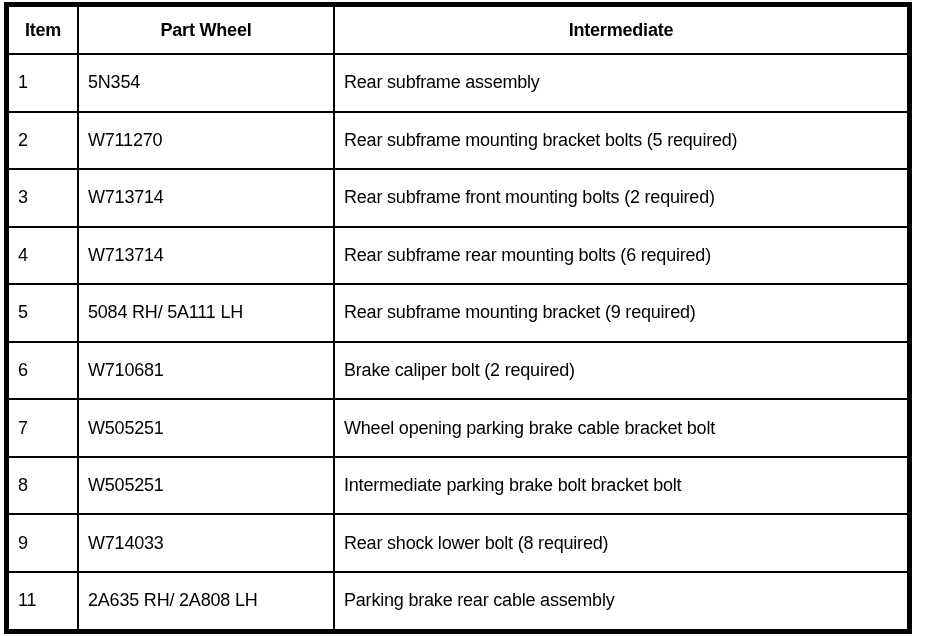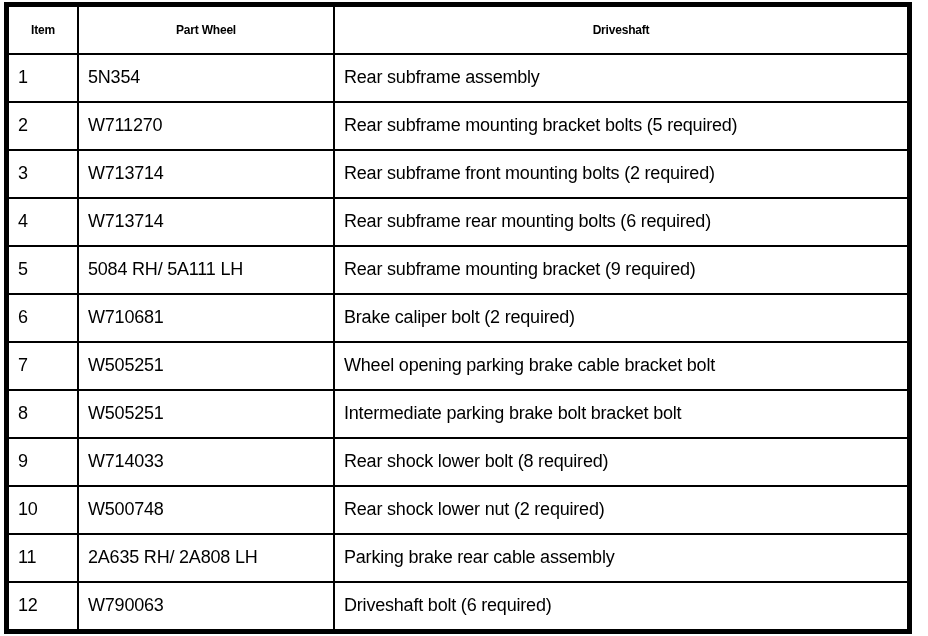--- a/index.html
+++ b/index.html
@@ -26,21 +26,21 @@
     border: 5px solid #000000;
   }
   table.parts th,
   table.parts td {
     border: 2px solid #000000;
     vertical-align: middle;
     overflow: hidden;
     white-space: nowrap;
   }
   table.parts th {
-    font-size: 12px;
+    font-size: 18px;
     font-weight: bold;
     text-align: center;
     letter-spacing: -0.2px;
     height: 44px;
   }
   table.parts th.col-item { text-align: center; }
   table.parts td {
     font-size: 18px;
     font-weight: normal;
     text-align: left;
@@ -54,21 +54,21 @@
 </style>
 </head>
 <body>
 
 <div class="page">
   <table class="parts">
     <thead>
       <tr>
         <th class="col-item">Item</th>
         <th class="col-part">Part Wheel</th>
-        <th class="col-desc">Driveshaft</th>
+        <th class="col-desc">Intermediate</th>
       </tr>
     </thead>
     <tbody id="parts-body">
         <tr>
           <td class="col-item">1</td>
           <td class="col-part">5N354</td>
           <td class="col-desc">Rear subframe assembly</td>
         </tr>
         <tr>
           <td class="col-item">2</td>
@@ -104,29 +104,19 @@
           <td class="col-item">8</td>
           <td class="col-part">W505251</td>
           <td class="col-desc">Intermediate parking brake bolt bracket bolt</td>
         </tr>
         <tr>
           <td class="col-item">9</td>
           <td class="col-part">W714033</td>
           <td class="col-desc">Rear shock lower bolt (8 required)</td>
         </tr>
         <tr>
-          <td class="col-item">10</td>
-          <td class="col-part">W500748</td>
-          <td class="col-desc">Rear shock lower nut (2 required)</td>
-        </tr>
-        <tr>
           <td class="col-item">11</td>
           <td class="col-part">2A635 RH/ 2A808 LH</td>
           <td class="col-desc">Parking brake rear cable assembly</td>
-        </tr>
-        <tr>
-          <td class="col-item">12</td>
-          <td class="col-part">W790063</td>
-          <td class="col-desc">Driveshaft bolt (6 required)</td>
         </tr>
       </tbody>
   </table>
 </div>
 
 </body></html>

